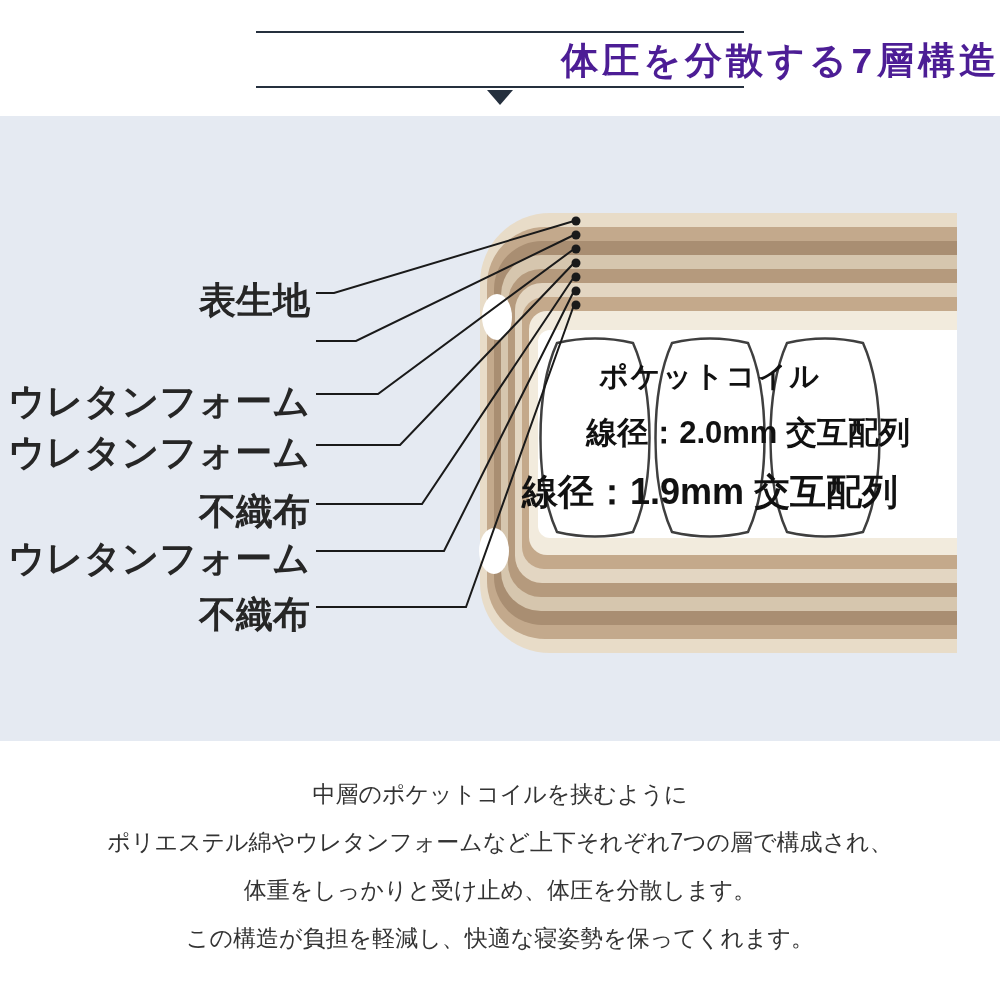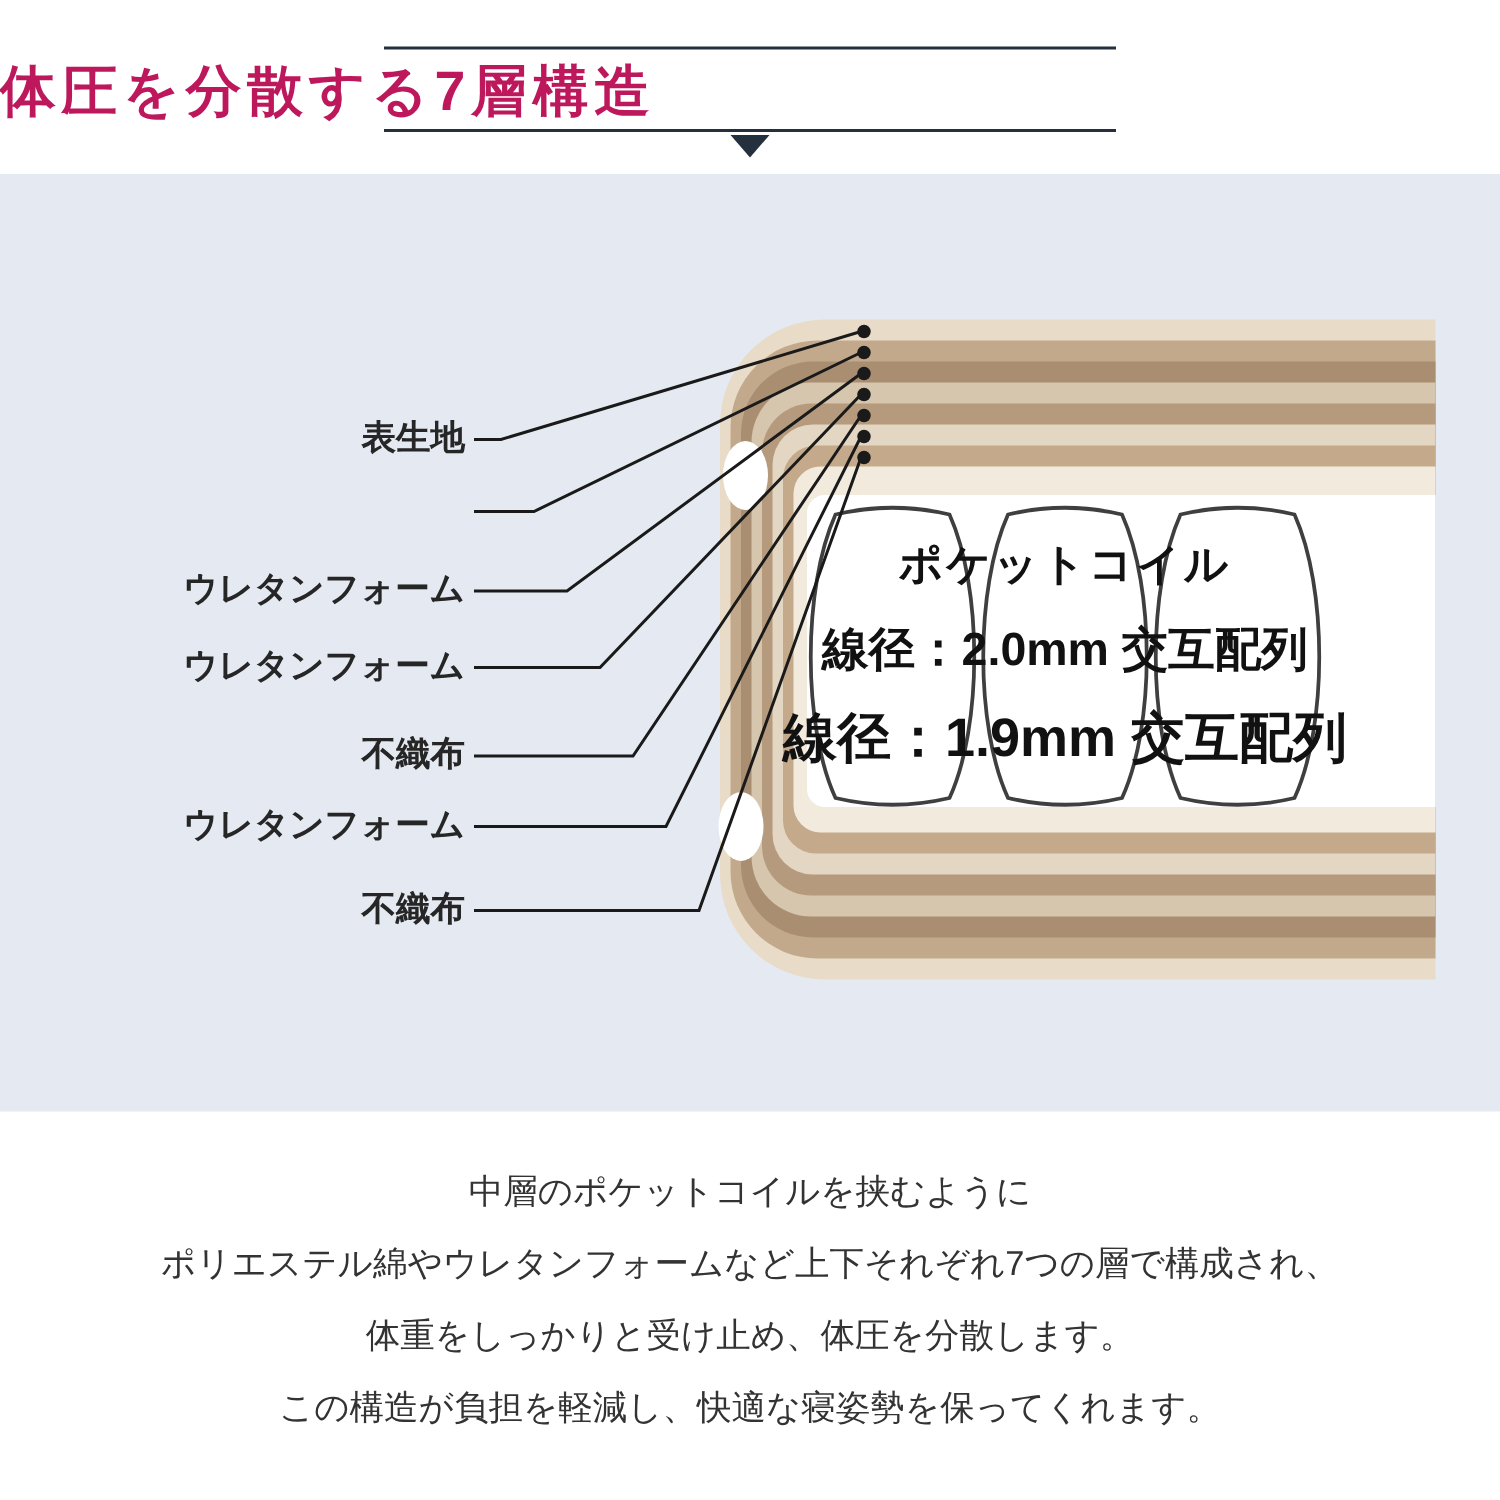--- a/index.html
+++ b/index.html
@@ -19,26 +19,26 @@
     height: 2px;
     background: #25303e;
   }
   .title-rule.top { top: 31px; }
   .title-rule.bottom { top: 86px; }
   .page-title {
     position: absolute;
     top: 36px;
     left: 0;
     width: 100%;
-    text-align: left;
-    font-family: Liberation Sans, sans-serif;
+    text-align: right;
+    font-family: Liberation Mono, monospace;
     font-size: 37px;
     font-weight: 600;
     letter-spacing: 4px;
-    color: #be185d;
+    color: #4c1d95;
   }
   .down-triangle {
     position: absolute;
     top: 90px;
     left: 487px;
     width: 0; height: 0;
     border-left: 13px solid transparent;
     border-right: 13px solid transparent;
     border-top: 15px solid #25303e;
   }
@@ -55,36 +55,36 @@
     position: absolute;
     top: 0; left: 0;
     width: 1000px;
     height: 1000px;
   }
   .layer-label {
     position: absolute;
     left: 0;
     width: 310px;
     text-align: right;
-    font-size: 23px;
+    font-size: 37px;
     font-weight: bold;
     color: #262626;
     white-space: nowrap;
   }
   .coil-info {
     position: absolute;
     left: 510px;
     width: 400px;
     text-align: center;
     color: #111111;
     font-weight: bold;
     white-space: nowrap;
   }
   .coil-title { top: 357px; font-size: 29px; letter-spacing: 2px; }
-  .coil-spec-1 { top: 412px; font-size: 31px; }
+  .coil-spec-1 { top: 412px; font-size: 31px; text-align: right; }
   .coil-spec-2 { top: 468px; font-size: 36px; }
   
   .description {
     position: absolute;
     top: 770px;
     left: 0;
     width: 100%;
     text-align: center;
     font-size: 23px;
     color: #333333;

